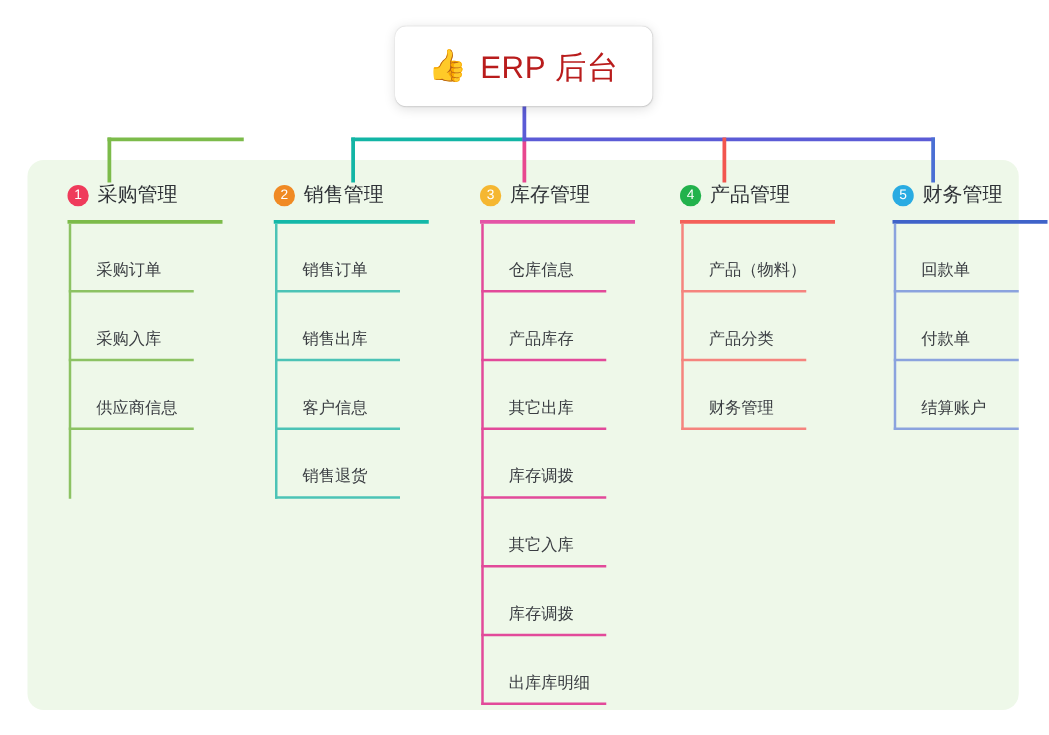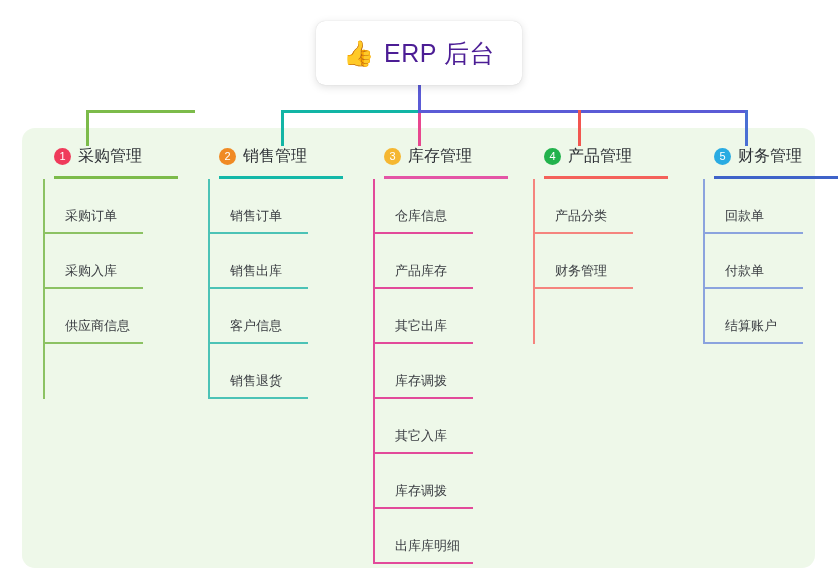--- a/index.html
+++ b/index.html
@@ -32,21 +32,21 @@
     gap: 10px;
     z-index: 6;
   }
   #title-card .thumb {
     font-size: 25px;
     line-height: 1;
     color: #f2b134;
   }
   #title-card .ttl {
     font-size: 25px;
-    color: #4c1d95;
+    color: #b91c1c;
     letter-spacing: 0.5px;
     white-space: nowrap;
   }
 
   
   .conn {
     position: absolute;
     z-index: 4;
   }
 
@@ -95,21 +95,21 @@
   .head-rule {
     height: 3px;
     margin-top: 8px;
     width: 124px;
     margin-left: 16px;
   }
 
   
   .leaves {
     position: relative;
-    margin-left: 5px;
+    margin-left: 17px;
     padding-left: 0;
   }
   .spine {
     position: absolute;
     left: 0;
     top: 0;
     width: 2px;
   }
   .leaf {
     position: relative;
@@ -243,20 +243,24 @@
     </div>
     <div class="column" style="left: 528px;">
       <div class="col-head">
         <span class="badge" style="background: rgb(34, 178, 76);">4</span>
         <span class="col-title">产品管理</span>
       </div>
       <div class="head-rule" style="background: rgb(244, 97, 90);"></div>
       <div class="leaves">
         <div class="spine" style="background: rgb(245, 132, 126); height: 165px;"></div>
         <div class="leaf">
+          <span class="leaf-label">产品（物料）</span>
+          <div class="leaf-rule" style="background: rgb(245, 132, 126);"></div>
+        </div>
+        <div class="leaf">
           <span class="leaf-label">产品分类</span>
           <div class="leaf-rule" style="background: rgb(245, 132, 126);"></div>
         </div>
         <div class="leaf">
           <span class="leaf-label">财务管理</span>
           <div class="leaf-rule" style="background: rgb(245, 132, 126);"></div>
         </div>
       </div>
     </div>
     <div class="column" style="left: 698px;">

